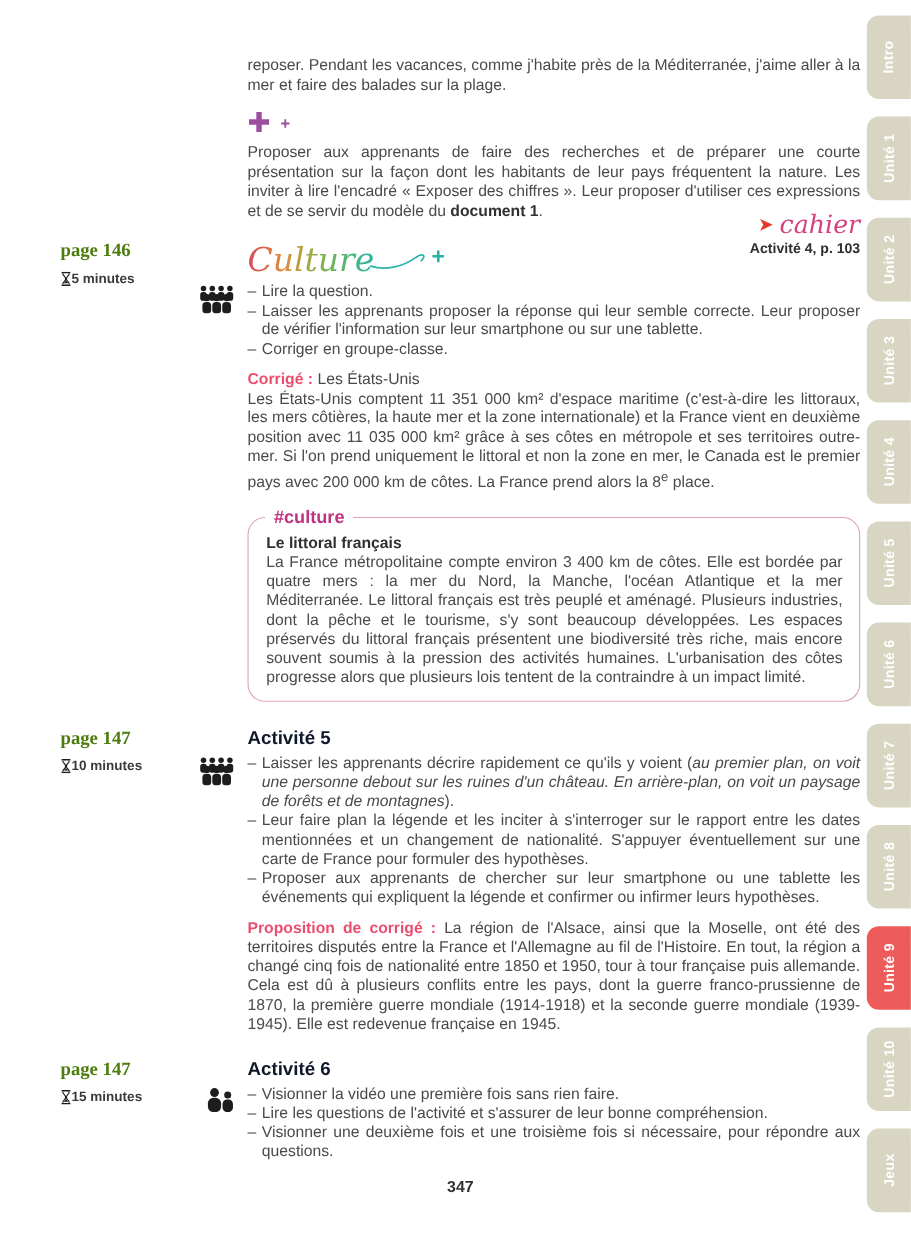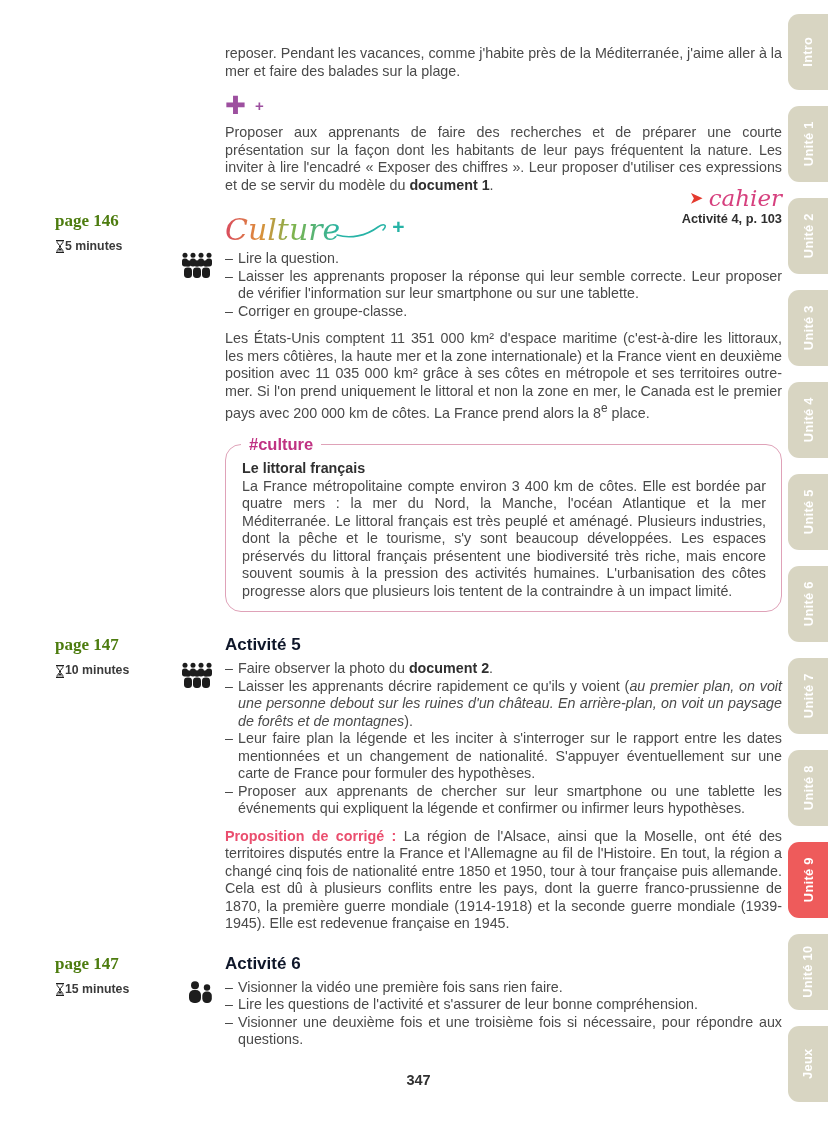--- a/index.html
+++ b/index.html
@@ -2,21 +2,21 @@
 <html><head>
 <meta charset="utf-8">
 <style>
   html,body{margin:0;padding:0;}
   body{
     width:828px;height:1123px;position:relative;overflow:hidden;
     background:#ffffff;color:#4a4a4a;
     font-family:"Liberation Sans", sans-serif;
     font-size:14.3px;line-height:17.5px;
   }
-  .content{position:absolute;left:225px;top:0;width:557px;}
+  .content{position:absolute;left:225px;top:7px;width:557px;}
   p{margin:0;}
   .just{text-align:justify;}
   b,.bold{font-weight:bold;color:#303030;}
   i,.ital{font-style:italic;}
 
   
   .intro{padding-top:45px;}
 
   
   .plus-block{margin-top:12px;height:26px;display:flex;align-items:center;gap:9px;}
@@ -135,20 +135,21 @@
             <rect x="14" y="15.5" width="8" height="10.5" rx="3.4"></rect>
           <circle cx="27" cy="11.5" r="3.3"></circle>
             <rect x="23" y="15.5" width="8" height="10.5" rx="3.4"></rect>
         </g>
       </svg>
       <div class="bullet"><span>Lire la question.</span></div>
       <div class="bullet"><span>Laisser les apprenants proposer la réponse qui leur semble correcte. Leur proposer de vérifier l'information sur leur smartphone ou sur une tablette.</span></div>
       <div class="bullet"><span>Corriger en groupe-classe.</span></div>
     </div>
     <div class="corrige">
+      <p><span class="pink-label">Corrigé :</span> <span>Les États-Unis</span></p>
       <p class="just"><span>Les États-Unis comptent 11 351 000 km² d'espace maritime (c'est-à-dire les littoraux, les mers côtières, la haute mer et la zone internationale) et la France vient en deuxième position avec 11 035 000 km² grâce à ses côtes en métropole et ses territoires outre-mer. Si l'on prend uniquement le littoral et non la zone en mer, le Canada est le premier pays avec 200 000 km de côtes. La France prend alors la 8</span><sup>e</sup><span> place.</span></p>
     </div>
   </div>
 
   <div class="culture-box">
     <div class="box-tag">#culture</div>
     <p class="box-title">Le littoral français</p>
     <p class="just">La France métropolitaine compte environ 3 400 km de côtes. Elle est bordée par quatre mers : la mer du Nord, la Manche, l'océan Atlantique et la mer Méditerranée. Le littoral français est très peuplé et aménagé. Plusieurs industries, dont la pêche et le tourisme, s'y sont beaucoup développées. Les espaces préservés du littoral français présentent une biodiversité très riche, mais encore souvent soumis à la pression des activités humaines. L'urbanisation des côtes progresse alors que plusieurs lois tentent de la contraindre à un impact limité.</p>
   </div>
 
@@ -178,21 +179,20 @@
           <circle cx="30" cy="3.2" r="2.5"></circle>
             <rect x="27" y="6.4" width="6" height="8" rx="2.6"></rect>
           <circle cx="9" cy="11.5" r="3.3"></circle>
             <rect x="5" y="15.5" width="8" height="10.5" rx="3.4"></rect>
           <circle cx="18" cy="11.5" r="3.3"></circle>
             <rect x="14" y="15.5" width="8" height="10.5" rx="3.4"></rect>
           <circle cx="27" cy="11.5" r="3.3"></circle>
             <rect x="23" y="15.5" width="8" height="10.5" rx="3.4"></rect>
         </g>
       </svg>
-      <div class="bullet"><span>Faire observer la photo du </span><b>document 2</b><span>.</span></div>
       <div class="bullet"><span>Laisser les apprenants décrire rapidement ce qu'ils y voient (</span><i>au premier plan, on voit une personne debout sur les ruines d'un château. En arrière-plan, on voit un paysage de forêts et de montagnes</i><span>).</span></div>
       <div class="bullet"><span>Leur faire plan la légende et les inciter à s'interroger sur le rapport entre les dates mentionnées et un changement de nationalité. S'appuyer éventuellement sur une carte de France pour formuler des hypothèses.</span></div>
       <div class="bullet"><span>Proposer aux apprenants de chercher sur leur smartphone ou une tablette les événements qui expliquent la légende et confirmer ou infirmer leurs hypothèses.</span></div>
     </div>
     <p class="proposition just"><span class="pink-label">Proposition de corrigé :</span> <span>La région de l'Alsace, ainsi que la Moselle, ont été des territoires disputés entre la France et l'Allemagne au fil de l'Histoire. En tout, la région a changé cinq fois de nationalité entre 1850 et 1950, tour à tour française puis allemande. Cela est dû à plusieurs conflits entre les pays, dont la guerre franco-prussienne de 1870, la première guerre mondiale (1914-1918) et la seconde guerre mondiale (1939-1945). Elle est redevenue française en 1945.</span></p>
   </div>
 
   <div class="section sec-act6">
     <div class="side-label">
       <div class="page-label">page 147</div>

